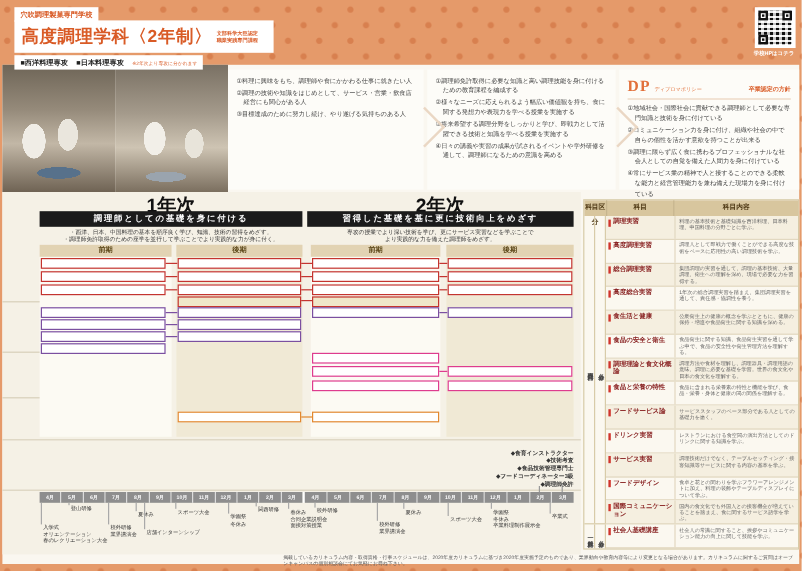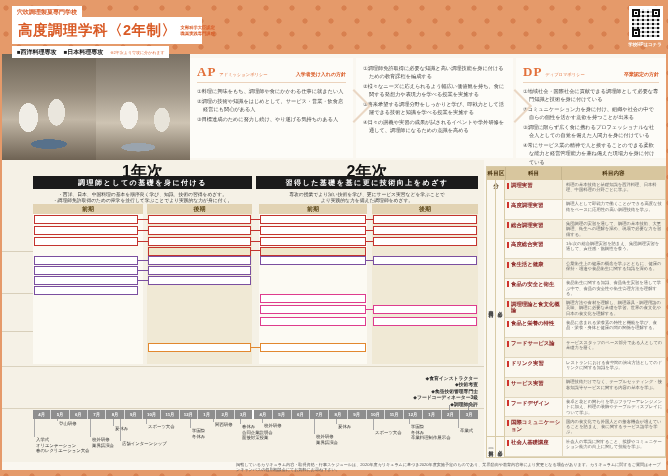--- a/index.html
+++ b/index.html
@@ -7,21 +7,21 @@
     font-family:"Liberation Sans","DejaVu Sans",sans-serif;
     background-color:#E59A6A;
     background-image:
       radial-gradient(circle at 6px 8px, #D8804F 2.2px, transparent 3px),
       radial-gradient(circle at 19px 21px, #D8804F 2.2px, transparent 3px);
     background-size:26px 26px;}
   .content{position:absolute;left:2px;top:54px;width:664px;height:416px;background:#FAF7F0;}
 
   
   .school-tab{position:absolute;left:12px;top:6px;background:#fff;color:#D95B26;font-size:6px;font-weight:bold;padding:1.5px 5px;z-index:3;}
-  .title-box{position:absolute;left:12px;top:17px;width:190px;height:27px;background:#fff;display:flex;align-items:center;padding:0 6px;box-sizing:border-box;z-index:3;}
+  .title-box{position:absolute;left:12px;top:17px;width:216px;height:27px;background:#fff;display:flex;align-items:center;padding:0 6px;box-sizing:border-box;z-index:3;}
   .title{color:#D95B26;font-size:14.5px;font-weight:bold;letter-spacing:.5px;white-space:nowrap;}
   .accred{margin-left:4px;color:#D95B26;font-size:4.3px;font-weight:bold;line-height:1.25;white-space:nowrap;}
   .majors{position:absolute;left:12px;top:46px;background:#fff;padding:1.5px 5px;font-size:6px;font-weight:bold;color:#222;display:flex;gap:7px;align-items:center;z-index:3;white-space:nowrap;}
   .majors .note{font-size:4px;color:#D95B26;font-weight:normal;}
   .qr{position:absolute;right:5px;top:6px;width:34px;height:34px;background:#fff;padding:3px;box-sizing:border-box;z-index:3;}
   .qr-inner{position:relative;width:100%;height:100%;
     background:repeating-linear-gradient(0deg,#111 0 2px,rgba(255,255,255,.9) 2px 4px),
                repeating-linear-gradient(90deg,#111 0 2px,rgba(255,255,255,.75) 2px 5px);
     background-blend-mode:lighten;}
   .eye{position:absolute;width:8px;height:8px;border:2px solid #111;background:#fff;box-sizing:border-box;}
@@ -131,25 +131,20 @@
       <i class="eye tr"></i>
       <i class="eye bl"></i>
     </div>
   </div>
   <div class="qr-cap">学校HPはコチラ</div>
 
   <div class="photo p1"></div>
   <div class="photo p2"></div>
 
   <div class="pcard ap">
-    <div class="phead">
-      <span class="pabbr">AP</span>
-      <span class="pname">アドミッションポリシー</span>
-      <span class="pbanner">入学者受け入れの方針</span>
-    </div>
     <div>
         <div class="pitem">①料理に興味をもち、調理師や食にかかわる仕事に就きたい人</div>
         <div class="pitem">②調理の技術や知識をはじめとして、サービス・営業・飲食店経営にも関心がある人</div>
         <div class="pitem">③目標達成のために努力し続け、やり遂げる気持ちのある人</div>
       </div>
   </div>
   <div class="pcard cp">
     <div>
         <div class="pitem">①調理師免許取得に必要な知識と高い調理技能を身に付けるための教育課程を編成する</div>
         <div class="pitem">②様々なニーズに応えられるよう幅広い価値観を持ち、食に関する発想力や表現力を学べる授業を実施する</div>

